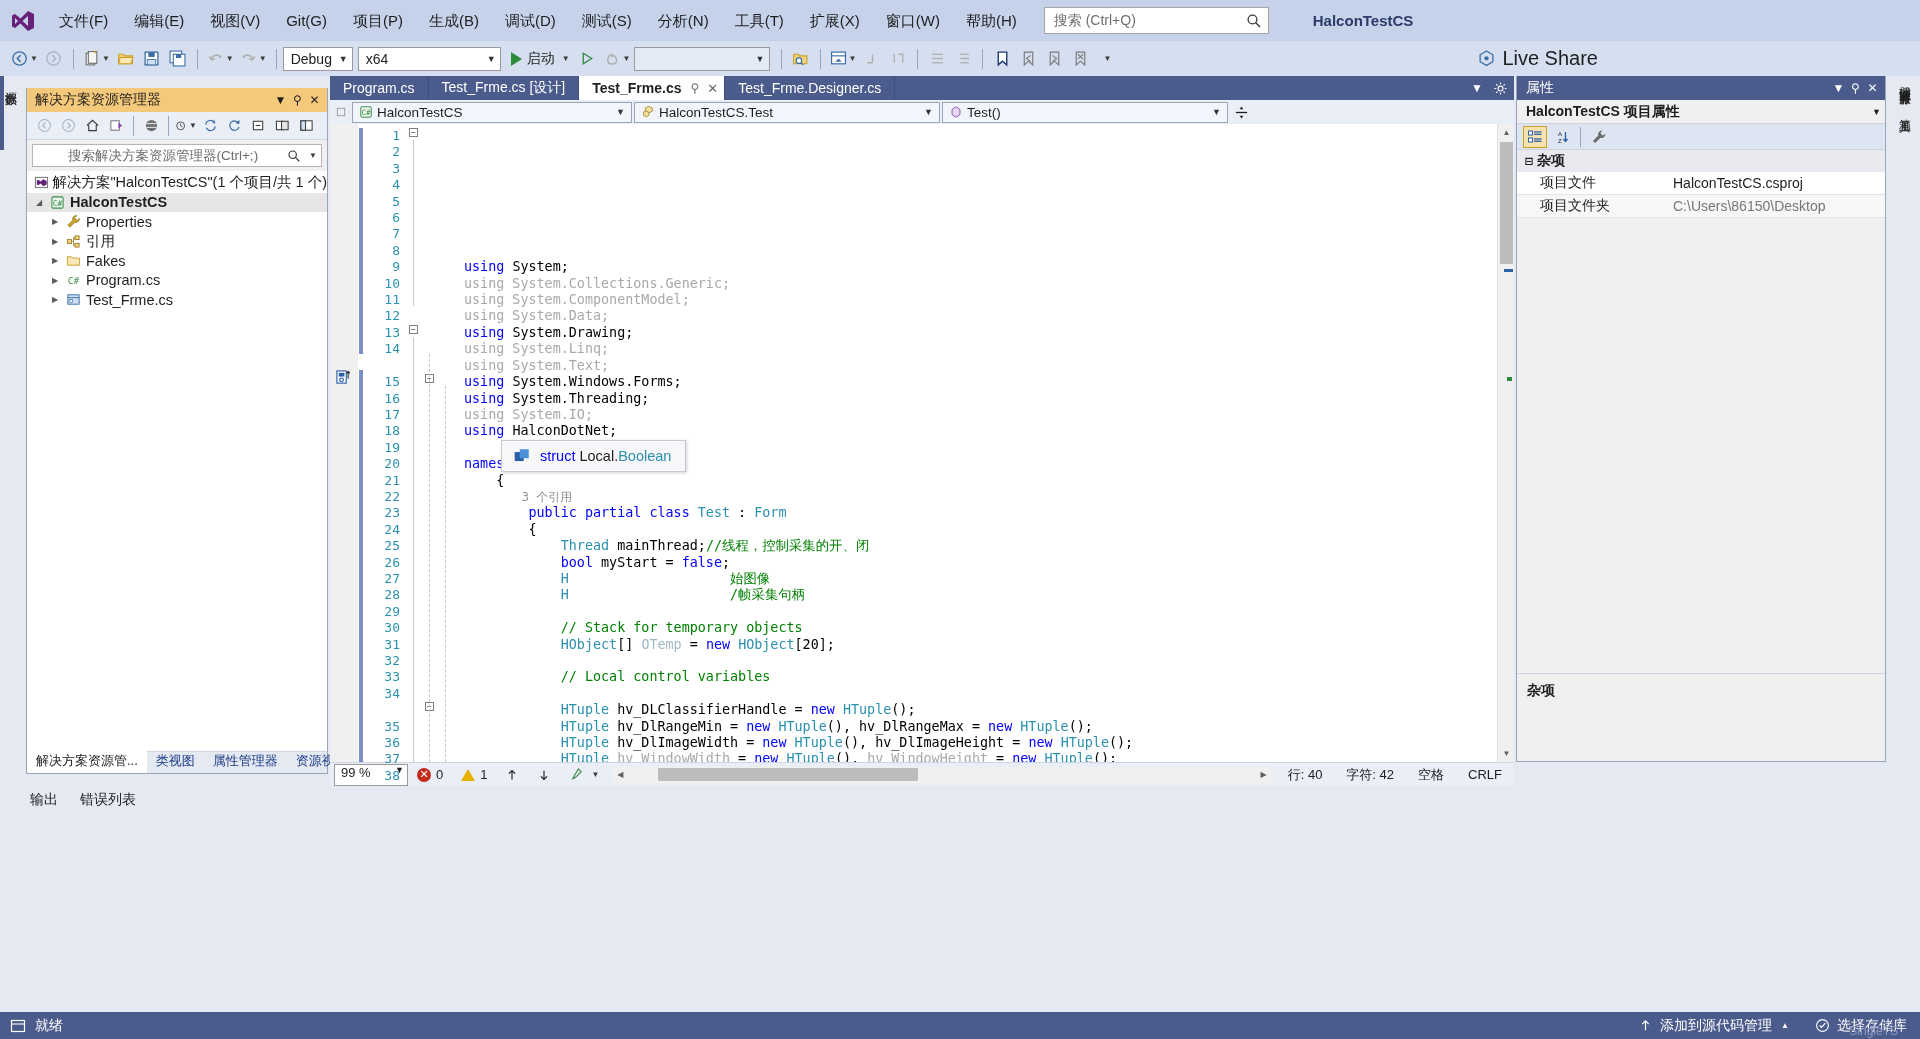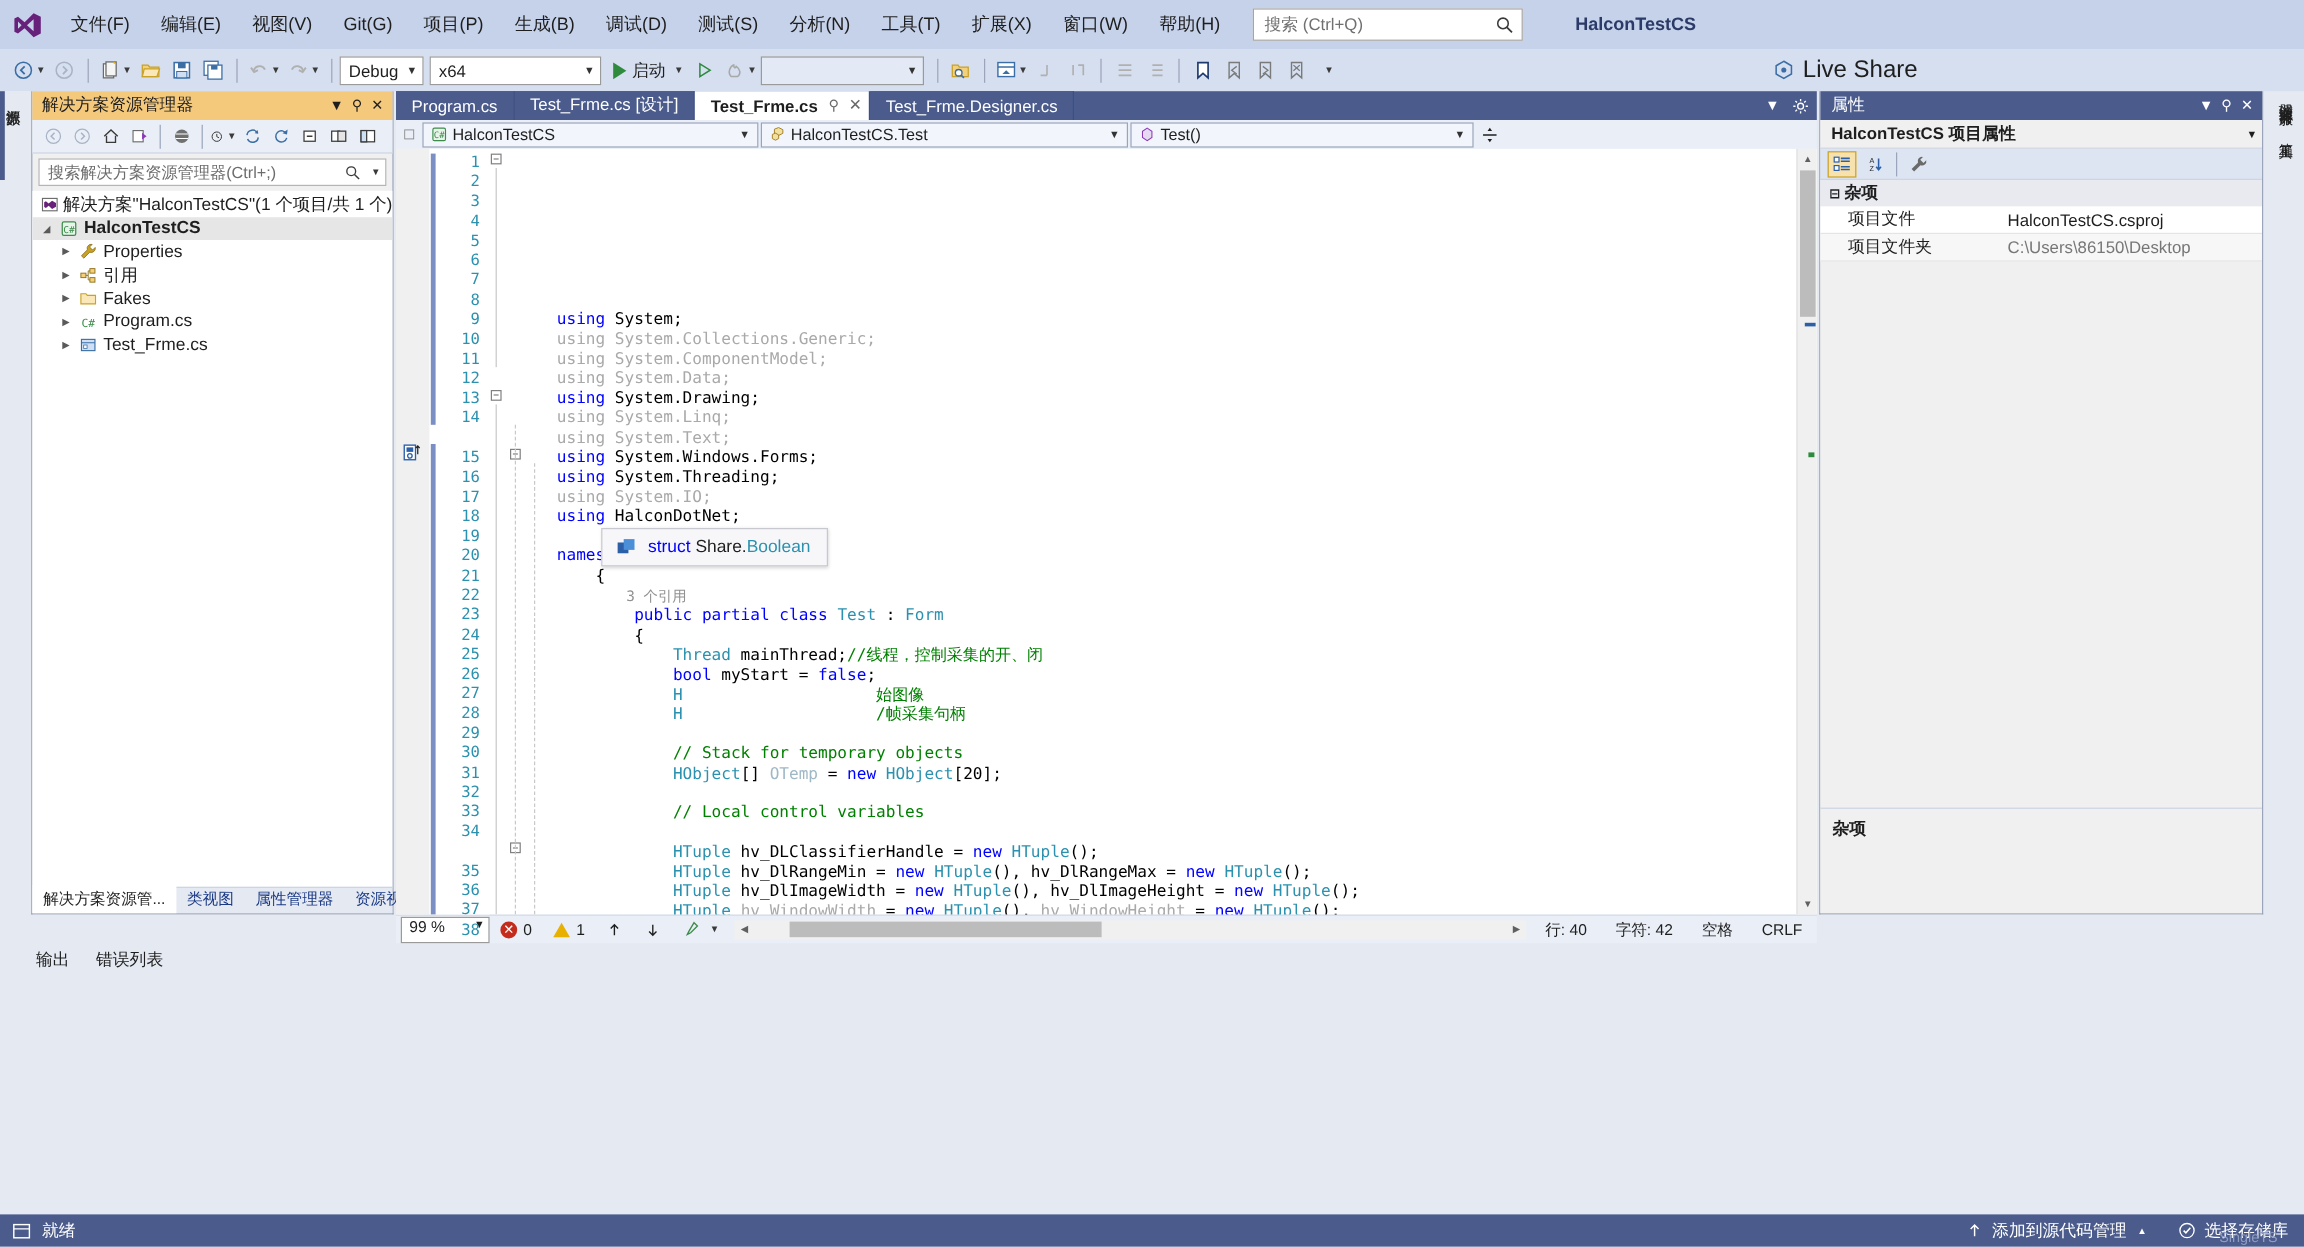--- a/index.html
+++ b/index.html
@@ -71,41 +71,41 @@
   }
   .vtab {
     writing-mode: vertical-rl; text-orientation: upright;
     font-size: 12px; color: #1e1e1e; padding: 8px 5px; letter-spacing: -1px;
     background: #e4e9f2; white-space: nowrap; line-height: 1;
   }
   .vtab-accent { position: absolute; left: 0; top: 0; width: 4px; height: 74px; background: #4a5b8c; }
 
   
   .solexp {
-    position: absolute; left: 26px; top: 76px; width: 302px; height: 686px;
+    position: absolute; left: 26px; top: 88px; width: 302px; height: 686px;
     background: #f0f0f0; border: 1px solid #9aa5bb; border-top: none;
     display: flex; flex-direction: column;
   }
   .panel-head {
     height: 24px; background: #f5c97b; display: flex; align-items: center;
     padding: 0 4px 0 8px; font-size: 14px;
   }
   .panel-head .ptitle { flex: 1; white-space: nowrap; }
   .ph-btn { width: 17px; height: 20px; display: flex; align-items: center; justify-content: center; font-size: 12px; color: #1e1e1e; }
   .sx-toolbar {
     height: 28px; background: #e9eef7; display: flex; align-items: center;
     padding-left: 6px; gap: 2px; border-bottom: 1px solid #cdd4e2;
   }
   .sx-btn { width: 22px; height: 22px; display: flex; align-items: center; justify-content: center; }
   .sx-btn svg { width: 15px; height: 15px; }
   .sx-search {
     height: 23px; margin: 4px 5px; background: #fff; border: 1px solid #b5b5b5;
     display: flex; align-items: center; padding: 0 4px 0 7px; font-size: 13.5px; color: #6d6d6d;
   }
-  .sx-search .sv { flex: 1; }
+  .sx-search .sv { flex: 1; margin-left: 28px; }
   .tree { flex: 1; background: #fff; font-size: 14.5px; overflow: hidden; padding-top: 2px; }
   .trow { display: flex; align-items: center; height: 19.5px; padding-left: 4px; white-space: nowrap; }
   .trow.sel { background: #e6e6e6; }
   .tarrow { width: 16px; text-align: center; font-size: 8px; color: #5a5a5a; }
   .ticon { width: 20px; display: flex; align-items: center; justify-content: center; }
   .ticon svg { width: 15px; height: 15px; }
   .tlabel { padding-left: 3px; }
   .tlabel.b { font-weight: bold; }
   .sx-bottom-tabs {
     height: 22px; background: #e4e9f2; display: flex; align-items: flex-end;
@@ -792,21 +792,21 @@
       <div class="vline dash" style="left:21px;top:230px;height:408px"></div>
       <div class="vline dash" style="left:37px;top:262px;height:376px"></div>
       <div id="codebody" style="position:relative"><div class="cl" style="padding-left:56px"><span class="kw">using </span><span class="plain">System;</span></div><div class="cl" style="padding-left:56px"><span class="gray">using System.Collections.Generic;</span></div><div class="cl" style="padding-left:56px"><span class="gray">using System.ComponentModel;</span></div><div class="cl" style="padding-left:56px"><span class="gray">using System.Data;</span></div><div class="cl" style="padding-left:56px"><span class="kw">using </span><span class="plain">System.Drawing;</span></div><div class="cl" style="padding-left:56px"><span class="gray">using System.Linq;</span></div><div class="cl" style="padding-left:56px"><span class="gray">using System.Text;</span></div><div class="cl" style="padding-left:56px"><span class="kw">using </span><span class="plain">System.Windows.Forms;</span></div><div class="cl" style="padding-left:56px"><span class="kw">using </span><span class="plain">System.Threading;</span></div><div class="cl" style="padding-left:56px"><span class="gray">using System.IO;</span></div><div class="cl" style="padding-left:56px"><span class="kw">using </span><span class="plain">HalconDotNet;</span></div><div class="cl" style="padding-left:56px">&nbsp;</div><div class="cl" style="padding-left:56px"><span class="kw">namespace </span><span class="plain">HalconTestCS</span></div><div class="cl" style="padding-left:56px"><span class="plain">    {</span></div><div class="cl" style="padding-left:56px"><span class="ref">        3 个引用</span></div><div class="cl" style="padding-left:56px"><span class="plain">        </span><span class="kw">public partial class </span><span class="ty">Test</span><span class="plain"> : </span><span class="ty">Form</span></div><div class="cl" style="padding-left:56px"><span class="plain">        {</span></div><div class="cl" style="padding-left:56px"><span class="plain">            </span><span class="ty">Thread</span><span class="plain"> mainThread;</span><span class="cm">//线程，控制采集的开、闭</span></div><div class="cl" style="padding-left:56px"><span class="plain">            </span><span class="kw">bool</span><span class="plain"> myStart = </span><span class="kw">false</span><span class="plain">;</span></div><div class="cl" style="padding-left:56px"><span class="plain">            </span><span class="ty">H</span><span class="plain">                    </span><span class="cm">始图像</span></div><div class="cl" style="padding-left:56px"><span class="plain">            </span><span class="ty">H</span><span class="plain">                    </span><span class="cm">/帧采集句柄</span></div><div class="cl" style="padding-left:56px">&nbsp;</div><div class="cl" style="padding-left:56px"><span class="plain">            </span><span class="cm">// Stack for temporary objects</span></div><div class="cl" style="padding-left:56px"><span class="plain">            </span><span class="ty">HObject</span><span class="plain">[] </span><span class="gray-ty">OTemp</span><span class="plain"> = </span><span class="kw">new </span><span class="ty">HObject</span><span class="plain">[20];</span></div><div class="cl" style="padding-left:56px">&nbsp;</div><div class="cl" style="padding-left:56px"><span class="plain">            </span><span class="cm">// Local control variables</span></div><div class="cl" style="padding-left:56px">&nbsp;</div><div class="cl" style="padding-left:56px"><span class="plain">            </span><span class="ty">HTuple</span><span class="plain"> hv_DLClassifierHandle = </span><span class="kw">new </span><span class="ty">HTuple</span><span class="plain">();</span></div><div class="cl" style="padding-left:56px"><span class="plain">            </span><span class="ty">HTuple</span><span class="plain"> hv_DlRangeMin = </span><span class="kw">new </span><span class="ty">HTuple</span><span class="plain">(), hv_DlRangeMax = </span><span class="kw">new </span><span class="ty">HTuple</span><span class="plain">();</span></div><div class="cl" style="padding-left:56px"><span class="plain">            </span><span class="ty">HTuple</span><span class="plain"> hv_DlImageWidth = </span><span class="kw">new </span><span class="ty">HTuple</span><span class="plain">(), hv_DlImageHeight = </span><span class="kw">new </span><span class="ty">HTuple</span><span class="plain">();</span></div><div class="cl" style="padding-left:56px"><span class="plain">            </span><span class="ty">HTuple</span><span class="plain"> </span><span class="gray">hv_WindowWidth</span><span class="plain"> = </span><span class="kw">new </span><span class="ty">HTuple</span><span class="plain">(), </span><span class="gray">hv_WindowHeight</span><span class="plain"> = </span><span class="kw">new </span><span class="ty">HTuple</span><span class="plain">();</span></div></div>
     </div>
 
     <div class="tooltip" style="left:171px; top:316px;">
       <svg width="18" height="18" viewBox="0 0 16 16">
         <rect x="1.5" y="4.5" width="8" height="8" fill="#2b5fa8"></rect>
         <rect x="6" y="2" width="8" height="8" fill="#4a8fd8"></rect>
       </svg>
-      <span><span class="tt-kw">struct</span><span class="tt-ns"> Share.</span><span class="tt-ty">Boolean</span></span>
+      <span><span class="tt-kw">struct</span><span class="tt-ns"> Local.</span><span class="tt-ty">Boolean</span></span>
     </div>
 
     <div class="vscroll-e">
       <div class="vs-arrow" style="position:absolute;top:0">▲</div>
       <div class="vs-thumb" style="top:18px;height:122px"></div>
       <div class="vs-mark" style="top:145px;left:6px;background:#2b5fa8;width:9px;height:3px"></div>
       <div class="vs-mark" style="top:253px;left:9px;background:#2e8b3d;width:5px;height:4px"></div>
       <div class="vs-arrow" style="position:absolute;bottom:0">▼</div>
     </div>
   </div>

